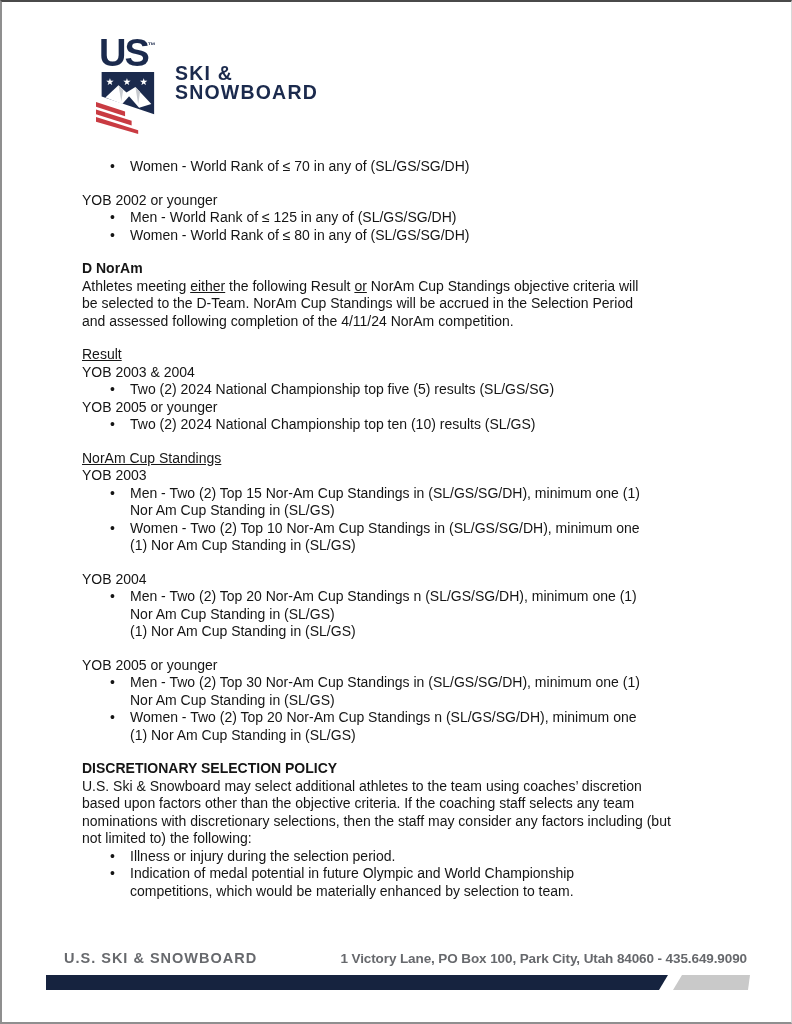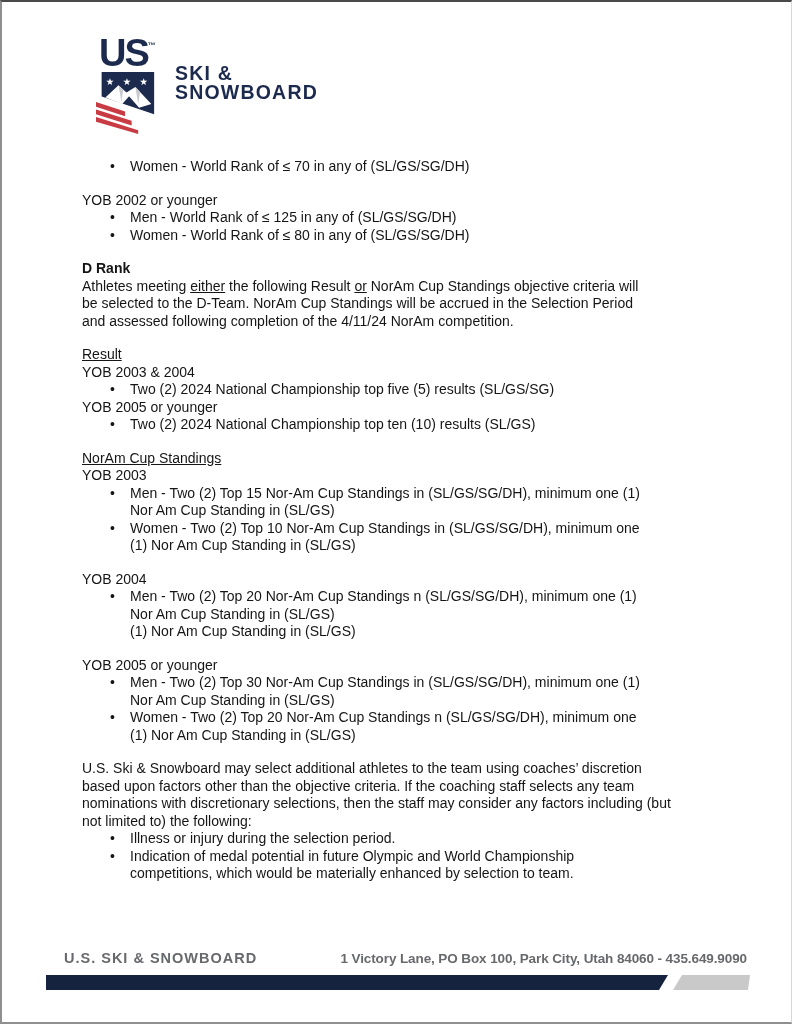--- a/index.html
+++ b/index.html
@@ -90,21 +90,21 @@
 SNOWBOARD</div>
   </div>
 
   <div class="doc">
       <div class="bullet-first">Women - World Rank of ≤ 70 in any of (SL/GS/SG/DH)</div>
       <div class="gap"></div>
       <div class="line">YOB 2002 or younger</div>
       <div class="bullet-first">Men - World Rank of ≤ 125 in any of (SL/GS/SG/DH)</div>
       <div class="bullet-first">Women - World Rank of ≤ 80 in any of (SL/GS/SG/DH)</div>
       <div class="gap"></div>
-      <div class="line bold">D Rank</div>
+      <div class="line bold">D NorAm</div>
       <div class="line"><span>Athletes meeting </span><span class="ul">either</span><span> the following Result </span><span class="ul">or</span><span> NorAm Cup Standings objective criteria will</span></div>
       <div class="line"><span>be selected to the D-Team. NorAm Cup Standings will be accrued in the Selection Period</span></div>
       <div class="line"><span>and assessed following completion of the 4/11/24 NorAm competition.</span></div>
       <div class="gap"></div>
       <div class="line"><span class="ul">Result</span></div>
       <div class="line">YOB 2003 &amp; 2004</div>
       <div class="bullet-first">Two (2) 2024 National Championship top five (5) results (SL/GS/SG)</div>
       <div class="line">YOB 2005 or younger</div>
       <div class="bullet-first">Two (2) 2024 National Championship top ten (10) results (SL/GS)</div>
       <div class="gap"></div>
@@ -119,20 +119,21 @@
       <div class="bullet-first">Men - Two (2) Top 20 Nor-Am Cup Standings n (SL/GS/SG/DH), minimum one (1)</div>
       <div class="bullet-cont">Nor Am Cup Standing in (SL/GS)</div>
       <div class="bullet-cont">(1) Nor Am Cup Standing in (SL/GS)</div>
       <div class="gap"></div>
       <div class="line">YOB 2005 or younger</div>
       <div class="bullet-first">Men - Two (2) Top 30 Nor-Am Cup Standings in (SL/GS/SG/DH), minimum one (1)</div>
       <div class="bullet-cont">Nor Am Cup Standing in (SL/GS)</div>
       <div class="bullet-first">Women - Two (2) Top 20 Nor-Am Cup Standings n (SL/GS/SG/DH), minimum one</div>
       <div class="bullet-cont">(1) Nor Am Cup Standing in (SL/GS)</div>
       <div class="gap"></div>
+      <div class="line bold">DISCRETIONARY SELECTION POLICY</div>
       <div class="line">U.S. Ski &amp; Snowboard may select additional athletes to the team using coaches’ discretion</div>
       <div class="line">based upon factors other than the objective criteria. If the coaching staff selects any team</div>
       <div class="line">nominations with discretionary selections, then the staff may consider any factors including (but</div>
       <div class="line">not limited to) the following:</div>
       <div class="bullet-first">Illness or injury during the selection period.</div>
       <div class="bullet-first">Indication of medal potential in future Olympic and World Championship</div>
       <div class="bullet-cont">competitions, which would be materially enhanced by selection to team.</div>
     </div>
 
   <div class="footer-row">

